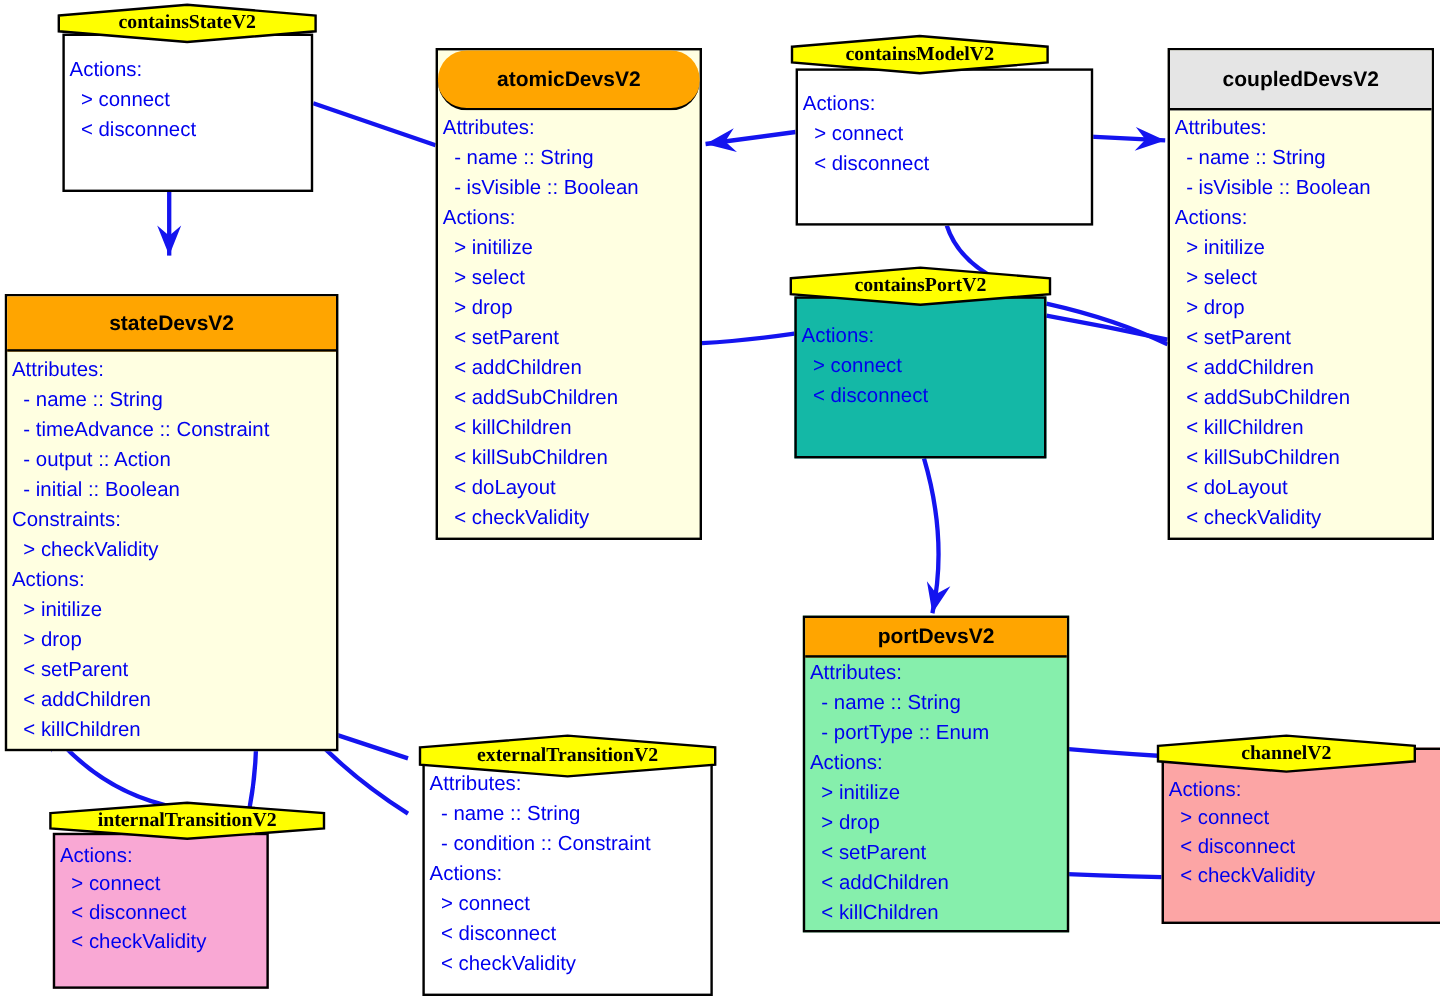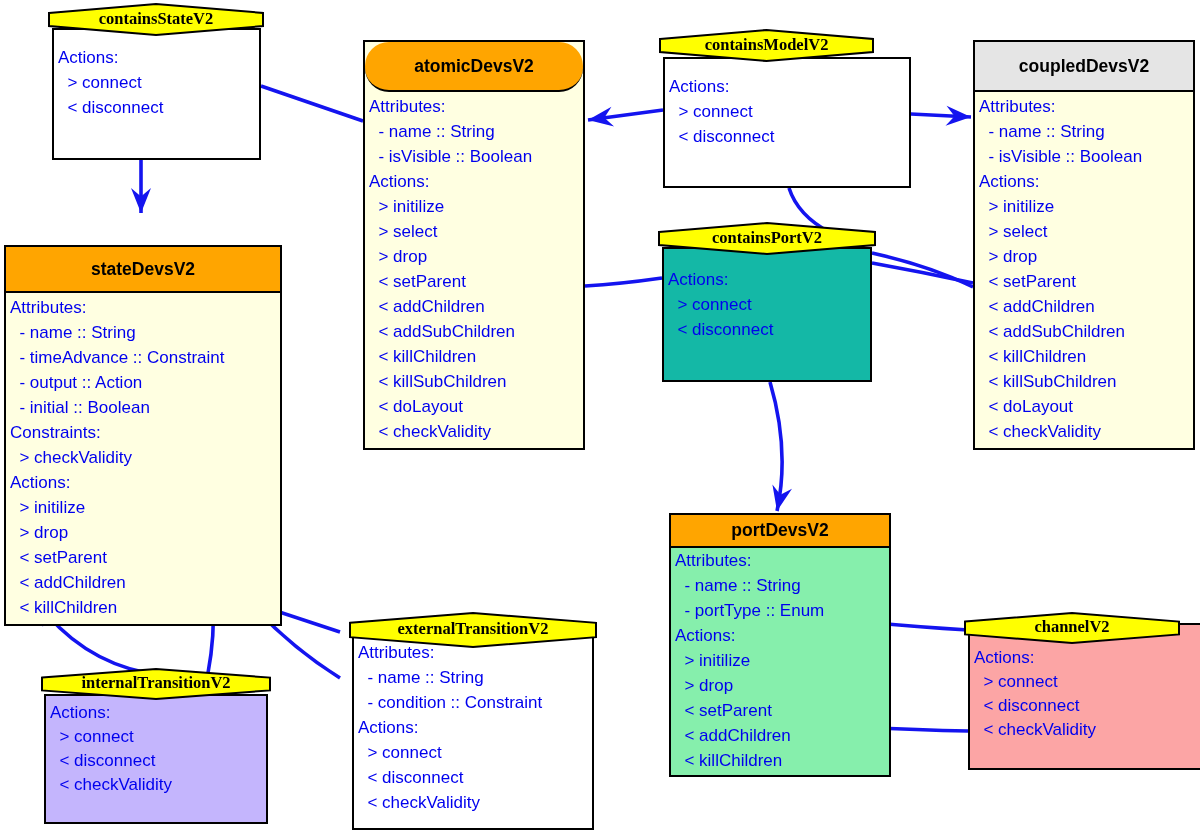--- a/index.html
+++ b/index.html
@@ -87,21 +87,21 @@
       </div>
       <div class="node-body" style="color: rgb(0, 0, 238); line-height: 25px; padding-top: 0px;"><div class="node-line">Attributes:</div><div class="node-line">  - name :: String</div><div class="node-line">  - portType :: Enum</div><div class="node-line">Actions:</div><div class="node-line">  &gt; initilize</div><div class="node-line">  &gt; drop</div><div class="node-line">  &lt; setParent</div><div class="node-line">  &lt; addChildren</div><div class="node-line">  &lt; killChildren</div></div>
     </div>
     <div class="node" style="left: 968px; top: 623px; width: 237px; height: 147px; border-color: rgb(0, 0, 0); background: #fca5a5;">
       <svg class="hex" width="216" height="32" style="left: -6px; top: -13px;">
         <polygon points="1,9.6 108,1 215,9.6 215,22.4 108,31 1,22.4" fill="#FFFF00" stroke="#000000" stroke-width="2"></polygon>
         <text x="108" y="14.72" text-anchor="middle" dominant-baseline="central" fill="#000">channelV2</text>
       </svg>
       <div class="node-body" style="color: rgb(0, 0, 238); line-height: 24px; padding-top: 21px;"><div class="node-line">Actions:</div><div class="node-line">  &gt; connect</div><div class="node-line">  &lt; disconnect</div><div class="node-line">  &lt; checkValidity</div></div>
     </div>
-    <div class="node" style="left: 44px; top: 694px; width: 224px; height: 130px; border-color: rgb(0, 0, 0); background: #c4b5fd;">
+    <div class="node" style="left: 44px; top: 694px; width: 180px; height: 130px; border-color: rgb(0, 0, 0); background: #f9a8d4;">
       <svg class="hex" width="230" height="32" style="left: -5px; top: -28px;">
         <polygon points="1,9.6 115,1 229,9.6 229,22.4 115,31 1,22.4" fill="#FFFF00" stroke="#000000" stroke-width="2"></polygon>
         <text x="115" y="14.72" text-anchor="middle" dominant-baseline="central" fill="#000">internalTransitionV2</text>
       </svg>
       <div class="node-body" style="color: rgb(0, 0, 238); line-height: 24px; padding-top: 5px;"><div class="node-line">Actions:</div><div class="node-line">  &gt; connect</div><div class="node-line">  &lt; disconnect</div><div class="node-line">  &lt; checkValidity</div></div>
     </div>
     <div class="node" style="left: 352px; top: 623px; width: 242px; height: 207px; border-color: rgb(0, 0, 0); background: rgb(255, 255, 255);">
       <svg class="hex" width="248" height="36" style="left: -5px; top: -13px;">
         <polygon points="1,10.799999999999999 124,1 247,10.799999999999999 247,25.2 124,35 1,25.2" fill="#FFFF00" stroke="#000000" stroke-width="2"></polygon>
         <text x="124" y="16.560000000000002" text-anchor="middle" dominant-baseline="central" fill="#000">externalTransitionV2</text>

